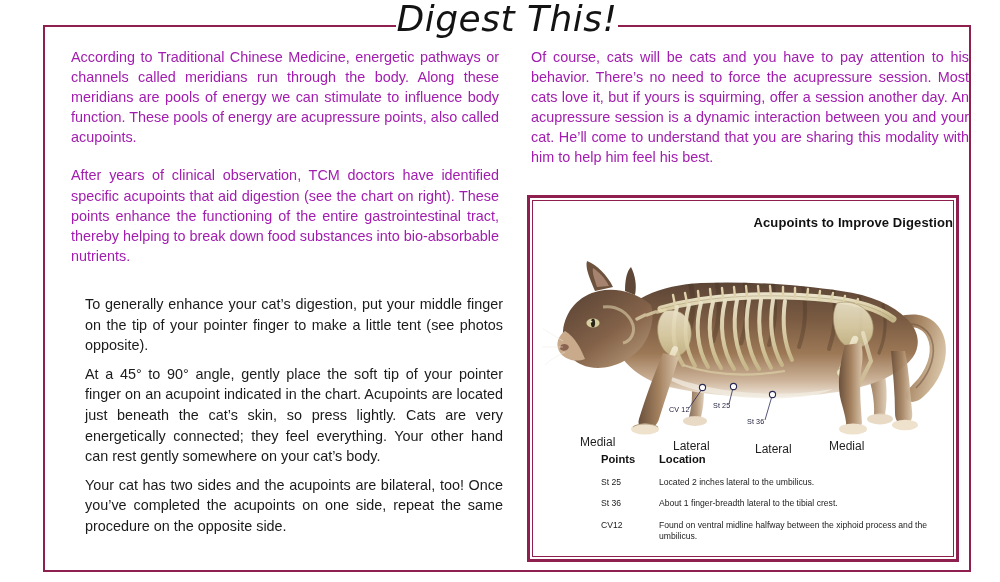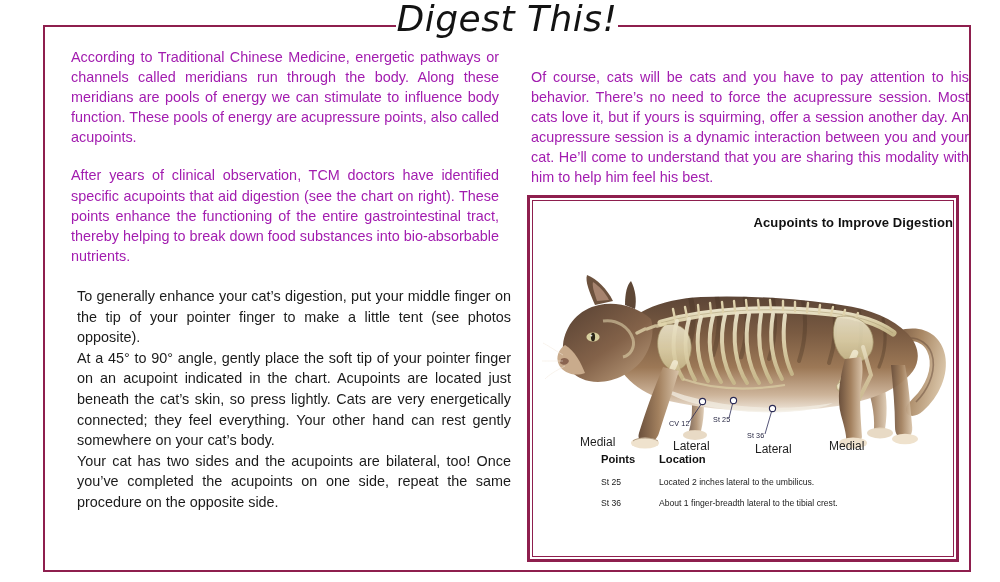--- a/index.html
+++ b/index.html
@@ -102,36 +102,35 @@
 
   .col-left {
     left: 71px;
     top: 47px;
     width: 428px;
   }
   .col-right-text {
     left: 531px;
     top: 47px;
     width: 438px;
-    margin-top: 20px;
   }
 
   .instructions {
     position: absolute;
     left: 77px;
     top: 286px;
     width: 434px;
     font-family: "Liberation Sans", sans-serif;
     font-size: 14.4px;
     line-height: 20.6px;
     color: #1b1b1b;
     text-align: justify;
   }
   .instructions p {
-    margin: 0;
+    margin: 8px;
   }
 
   
   .chart-panel {
     position: absolute;
     left: 529px;
     top: 197px;
     width: 428px;
     height: 363px;
     background: #ffffff;
@@ -159,21 +158,21 @@
     font-size: 13px;
     font-weight: bold;
     color: #111111;
     letter-spacing: 0.1px;
   }
 
   
   .illustration {
     position: absolute;
     left: 8px;
-    top: 46px;
+    top: 32px;
     width: 412px;
     height: 208px;
   }
   .illustration svg {
     display: block;
   }
 
   .acu-label {
     position: absolute;
     font-family: "Liberation Sans", sans-serif;
@@ -454,20 +453,24 @@
           </thead>
           <tbody>
             <tr>
               <td class="c-point">St 25</td>
               <td>Located 2 inches lateral to the umbilicus.</td>
             </tr>
             <tr>
               <td class="c-point">St 36</td>
               <td>About 1 finger-breadth lateral to the tibial crest.</td>
             </tr>
+            <tr>
+              <td class="c-point">CV12</td>
+              <td>Found on ventral midline halfway between the xiphoid process and the umbilicus.</td>
+            </tr>
           </tbody>
         </table>
       </div>
 
     </div>
   </div>
 
 </div>
 
 </body></html>

